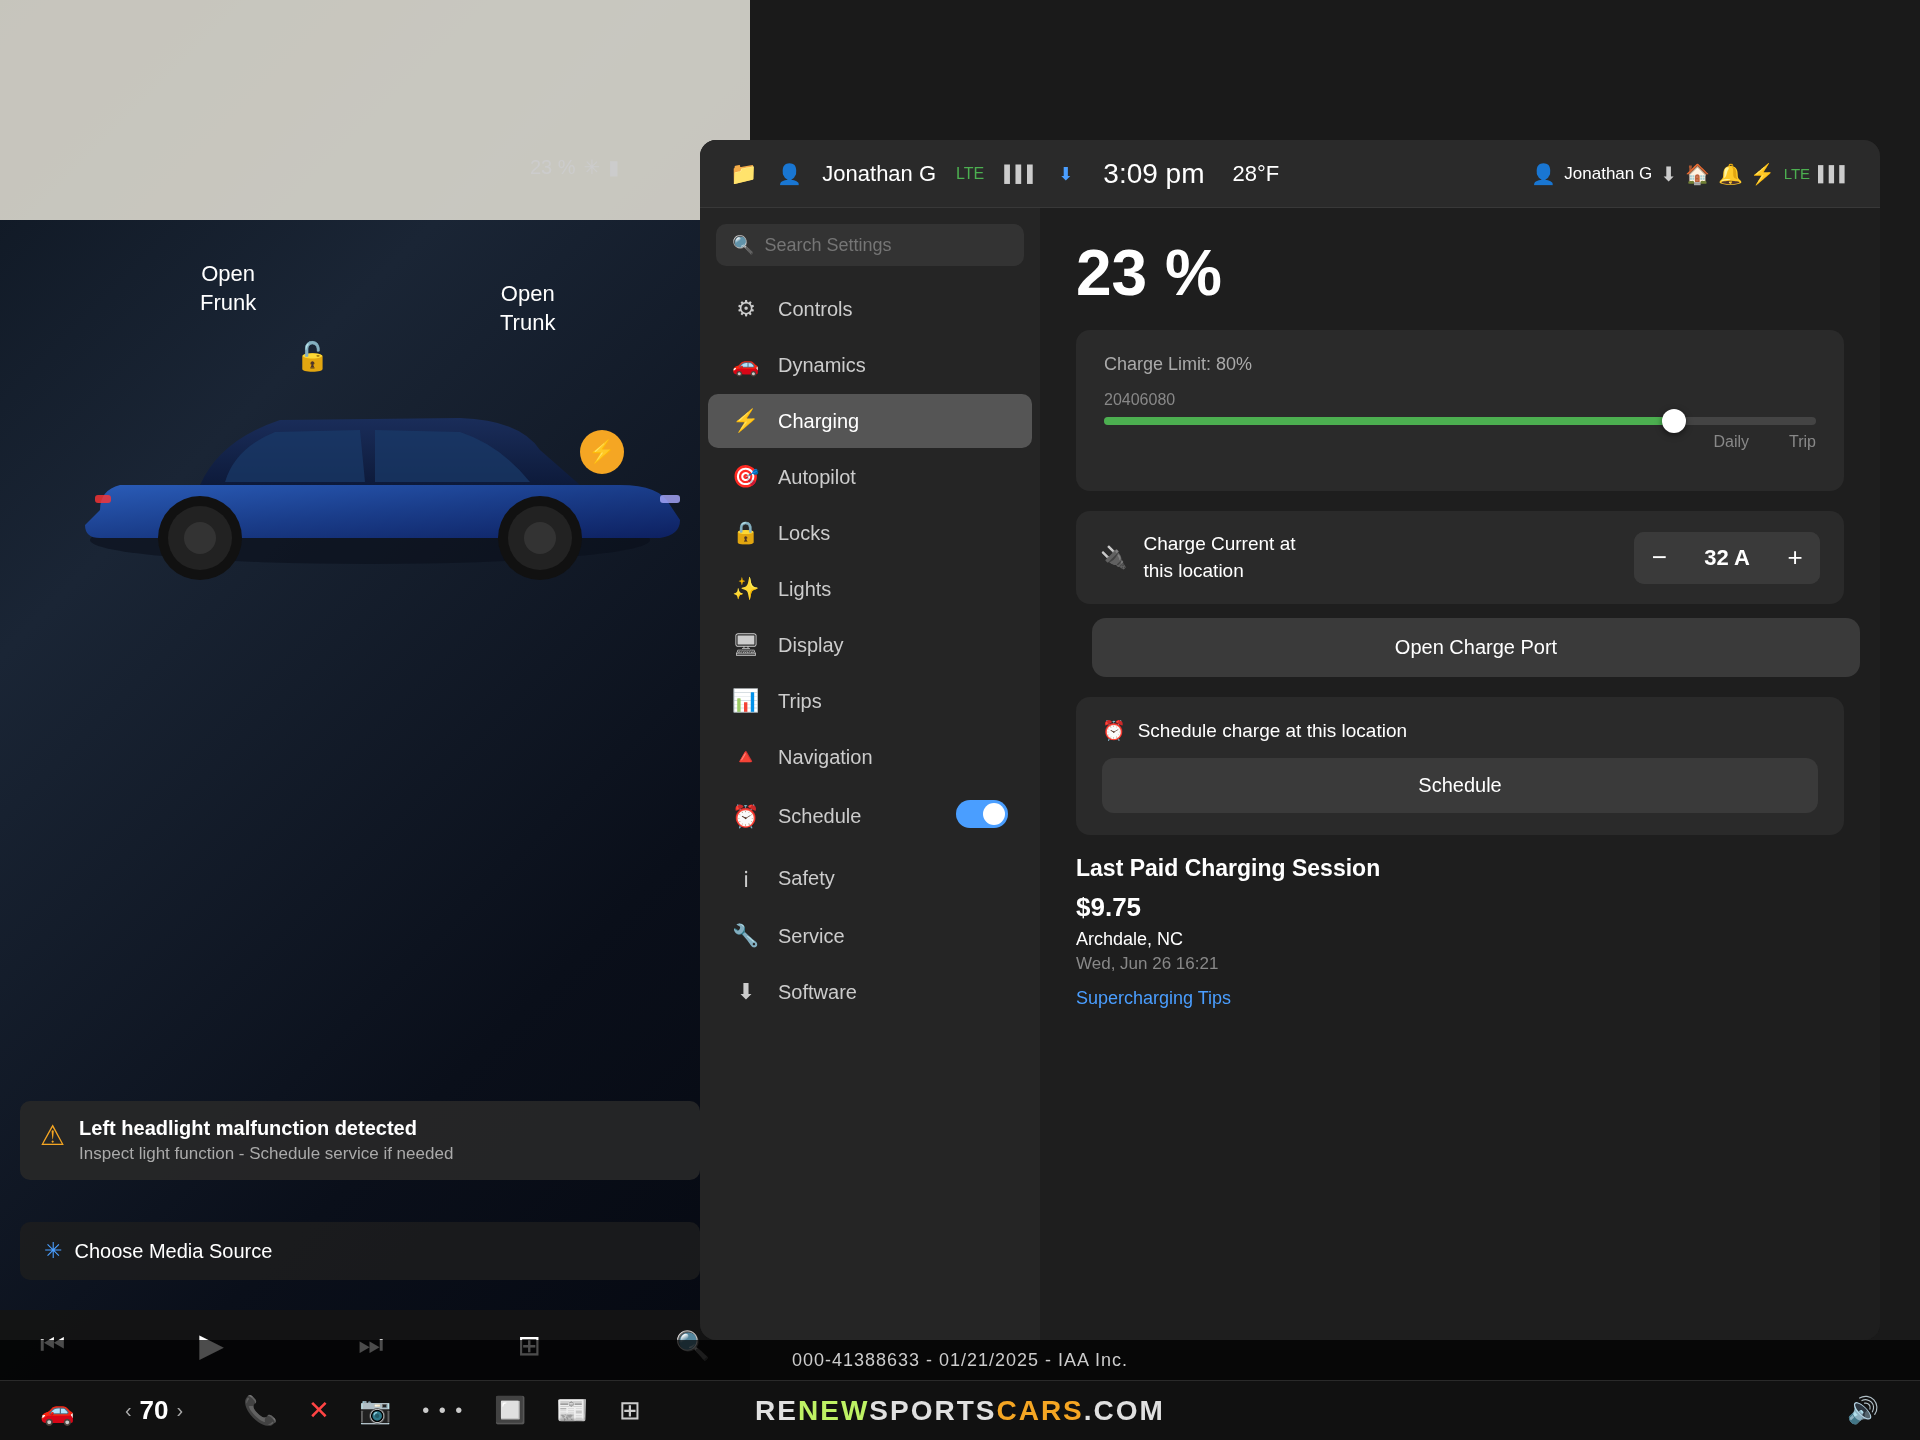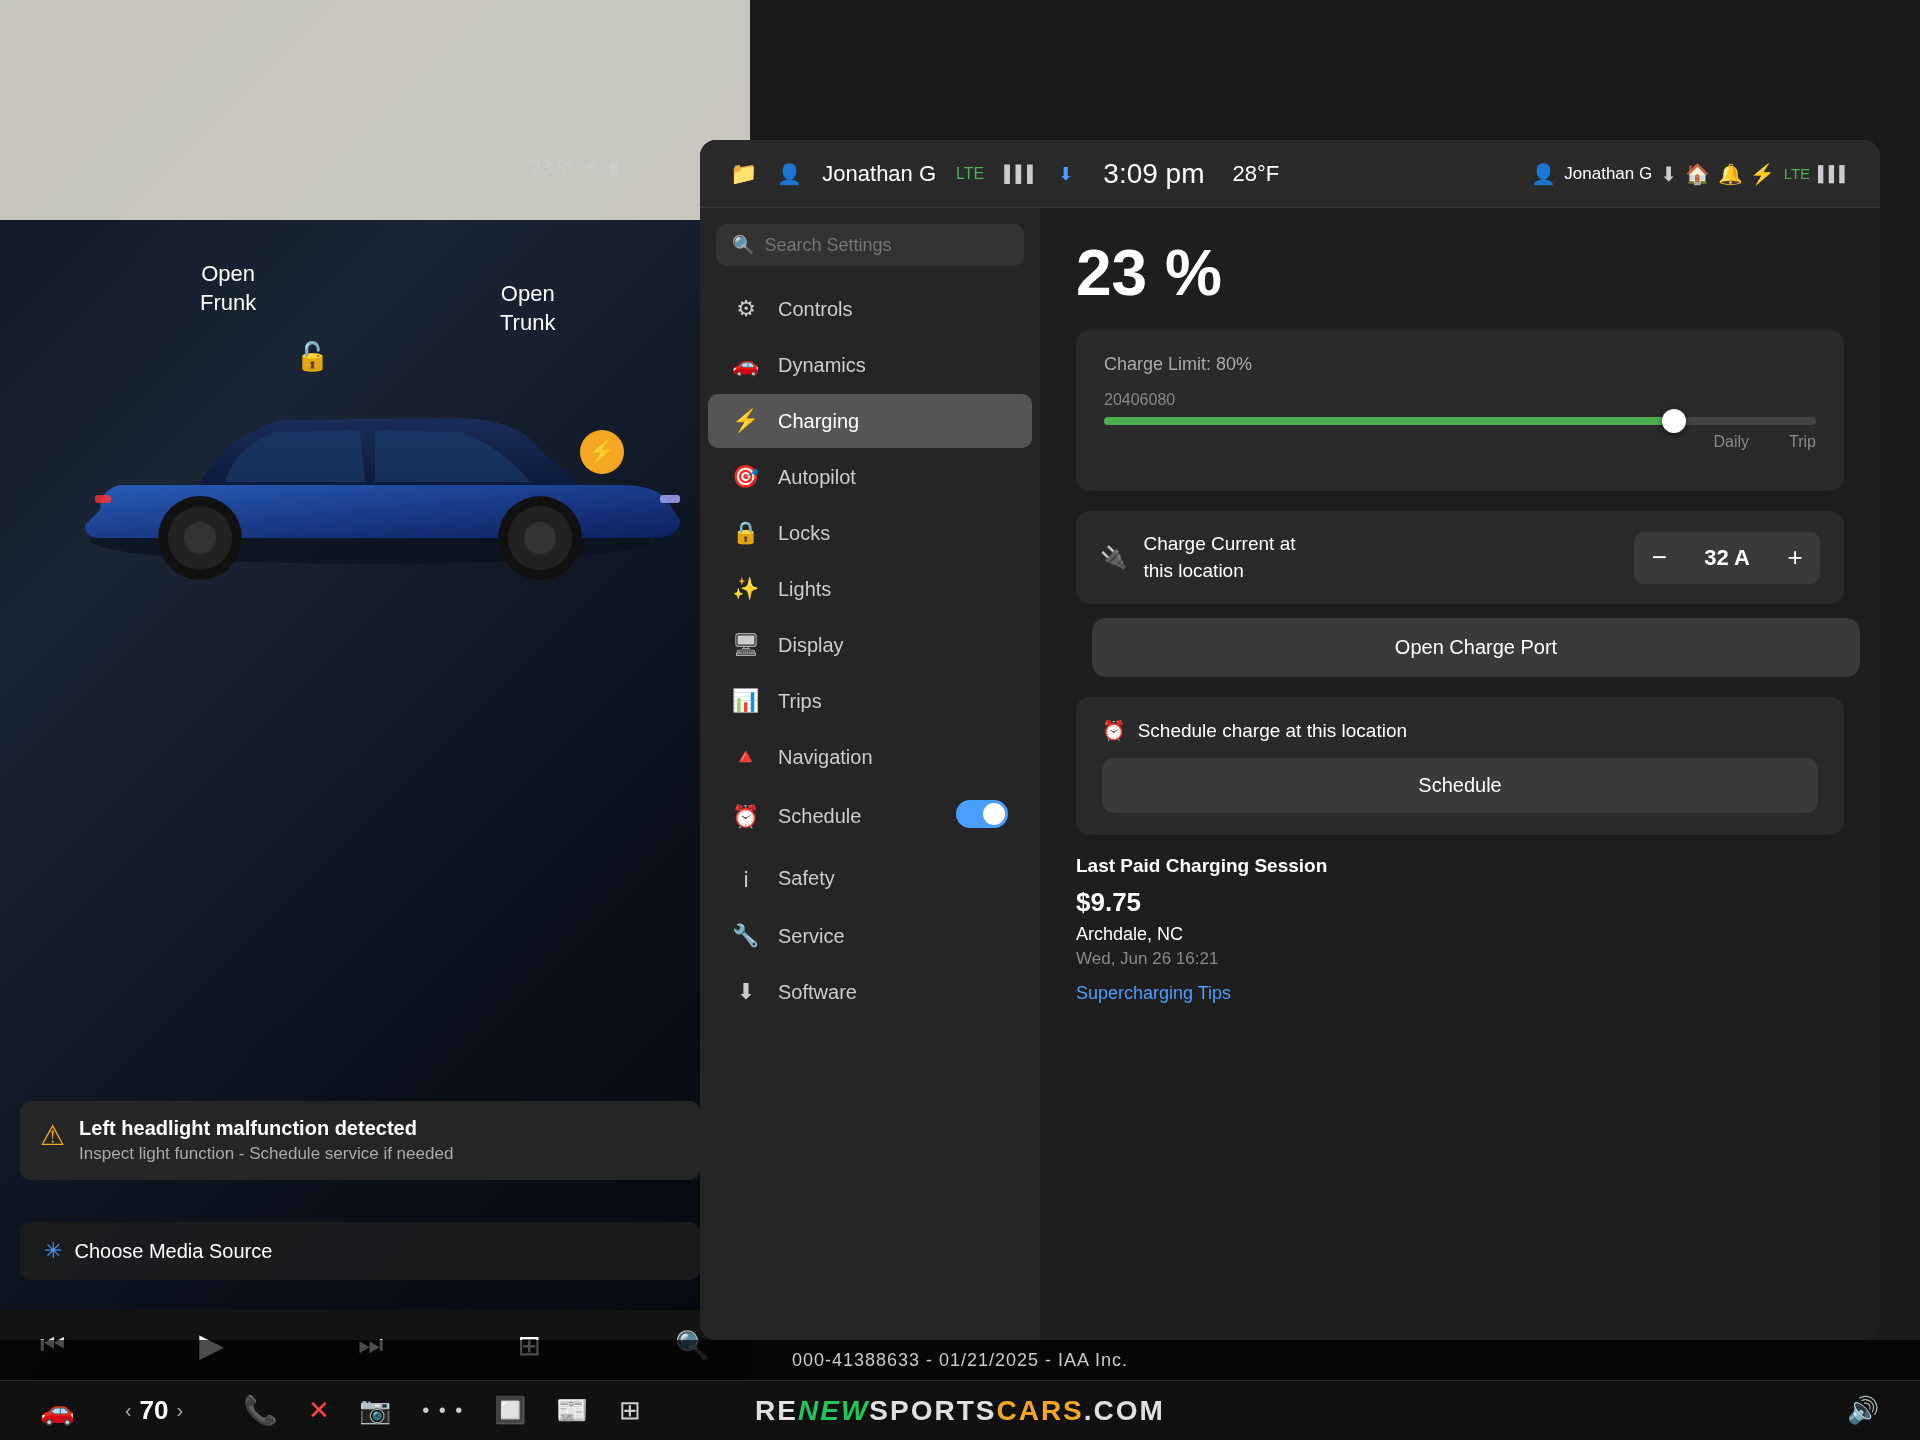--- a/index.html
+++ b/index.html
@@ -148,21 +148,21 @@
       font-size: 28px;
       cursor: pointer;
     }
     .media-btn.play { font-size: 32px; }
     .watermark-text {
       font-size: 28px;
       font-weight: 900;
       letter-spacing: 2px;
     }
     .wm-re { color: #e0e0e0; }
-    .wm-new { color: #22c55e; font-style: italic; }
+    .wm-new { color: #bef264; }
     .wm-sports { color: #e0e0e0; }
     .wm-cars { color: #f5a623; }
     .wm-com { color: #e0e0e0; }
 
     
     .tesla-screen {
       position: absolute;
       top: 140px;
       left: 700px;
       width: 1180px;
@@ -414,21 +414,21 @@
       font-size: 20px;
       cursor: pointer;
     }
 
     
     .last-paid-section {
       margin-bottom: 20px;
     }
     .last-paid-title {
       color: #ffffff;
-      font-size: 19px;
+      font-size: 23px;
       font-weight: 600;
       margin-bottom: 10px;
     }
     .last-paid-amount {
       color: #ffffff;
       font-size: 26px;
       font-weight: 600;
       margin-bottom: 6px;
     }
     .last-paid-location {

